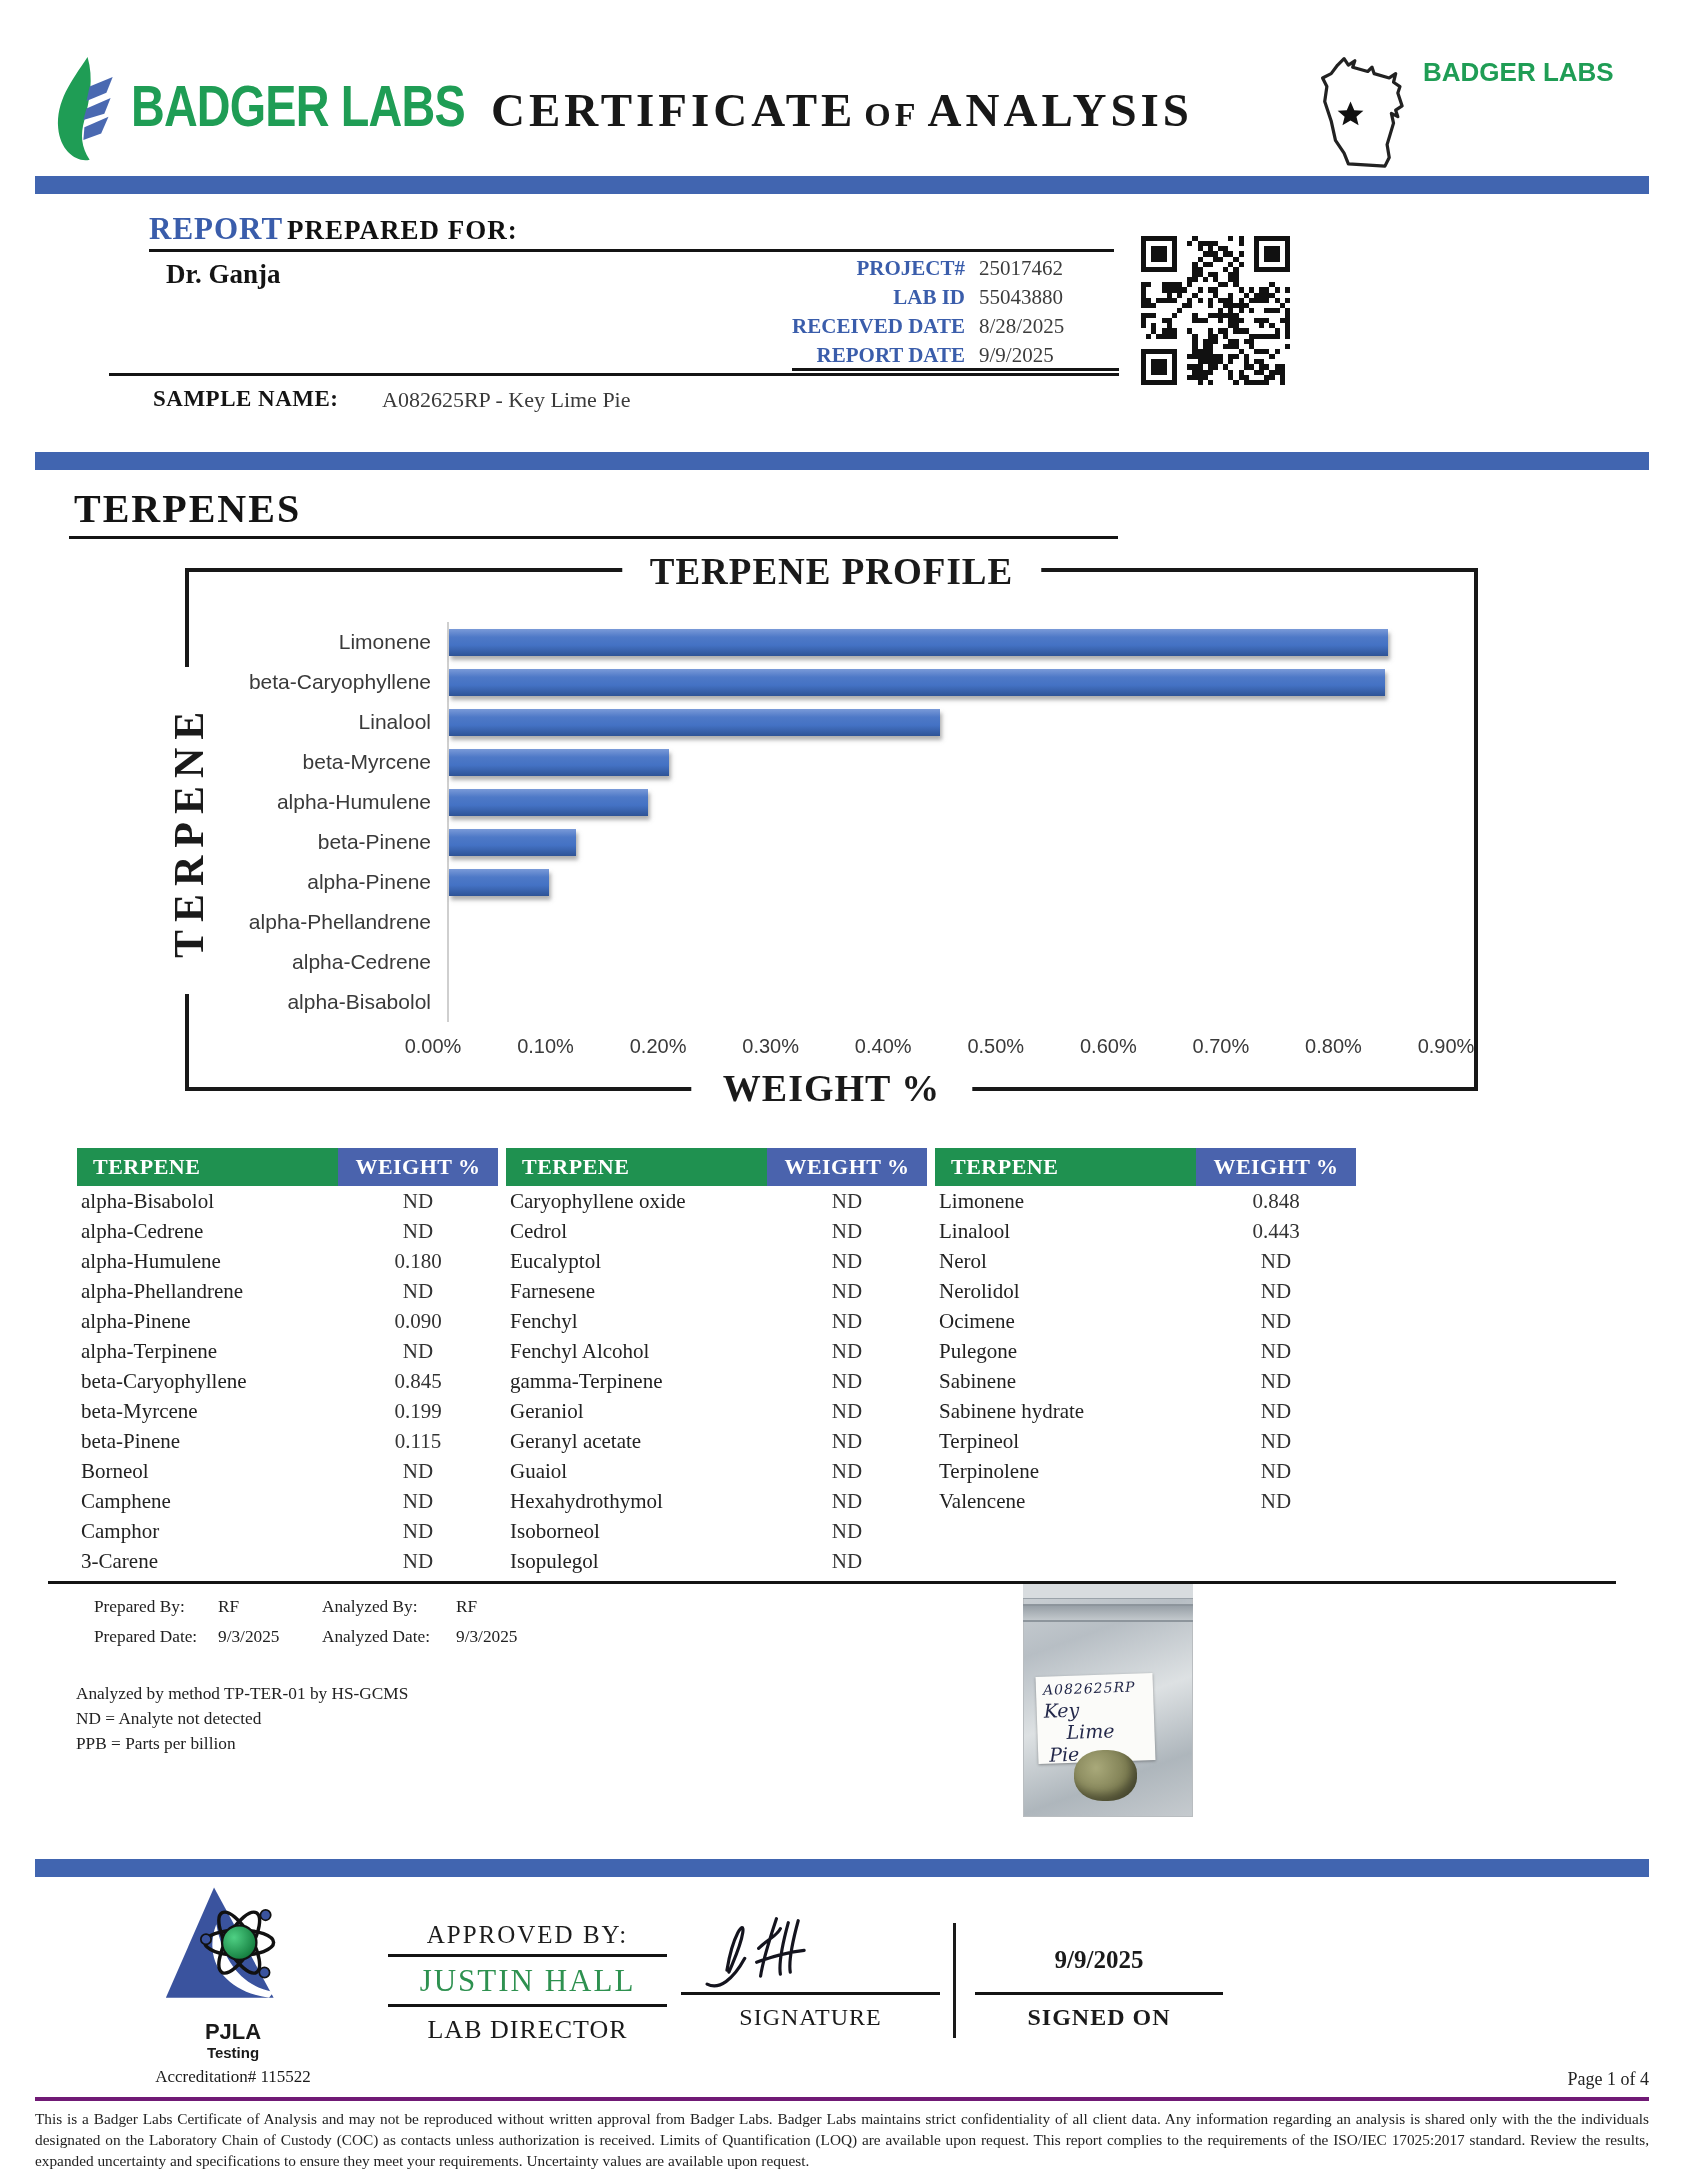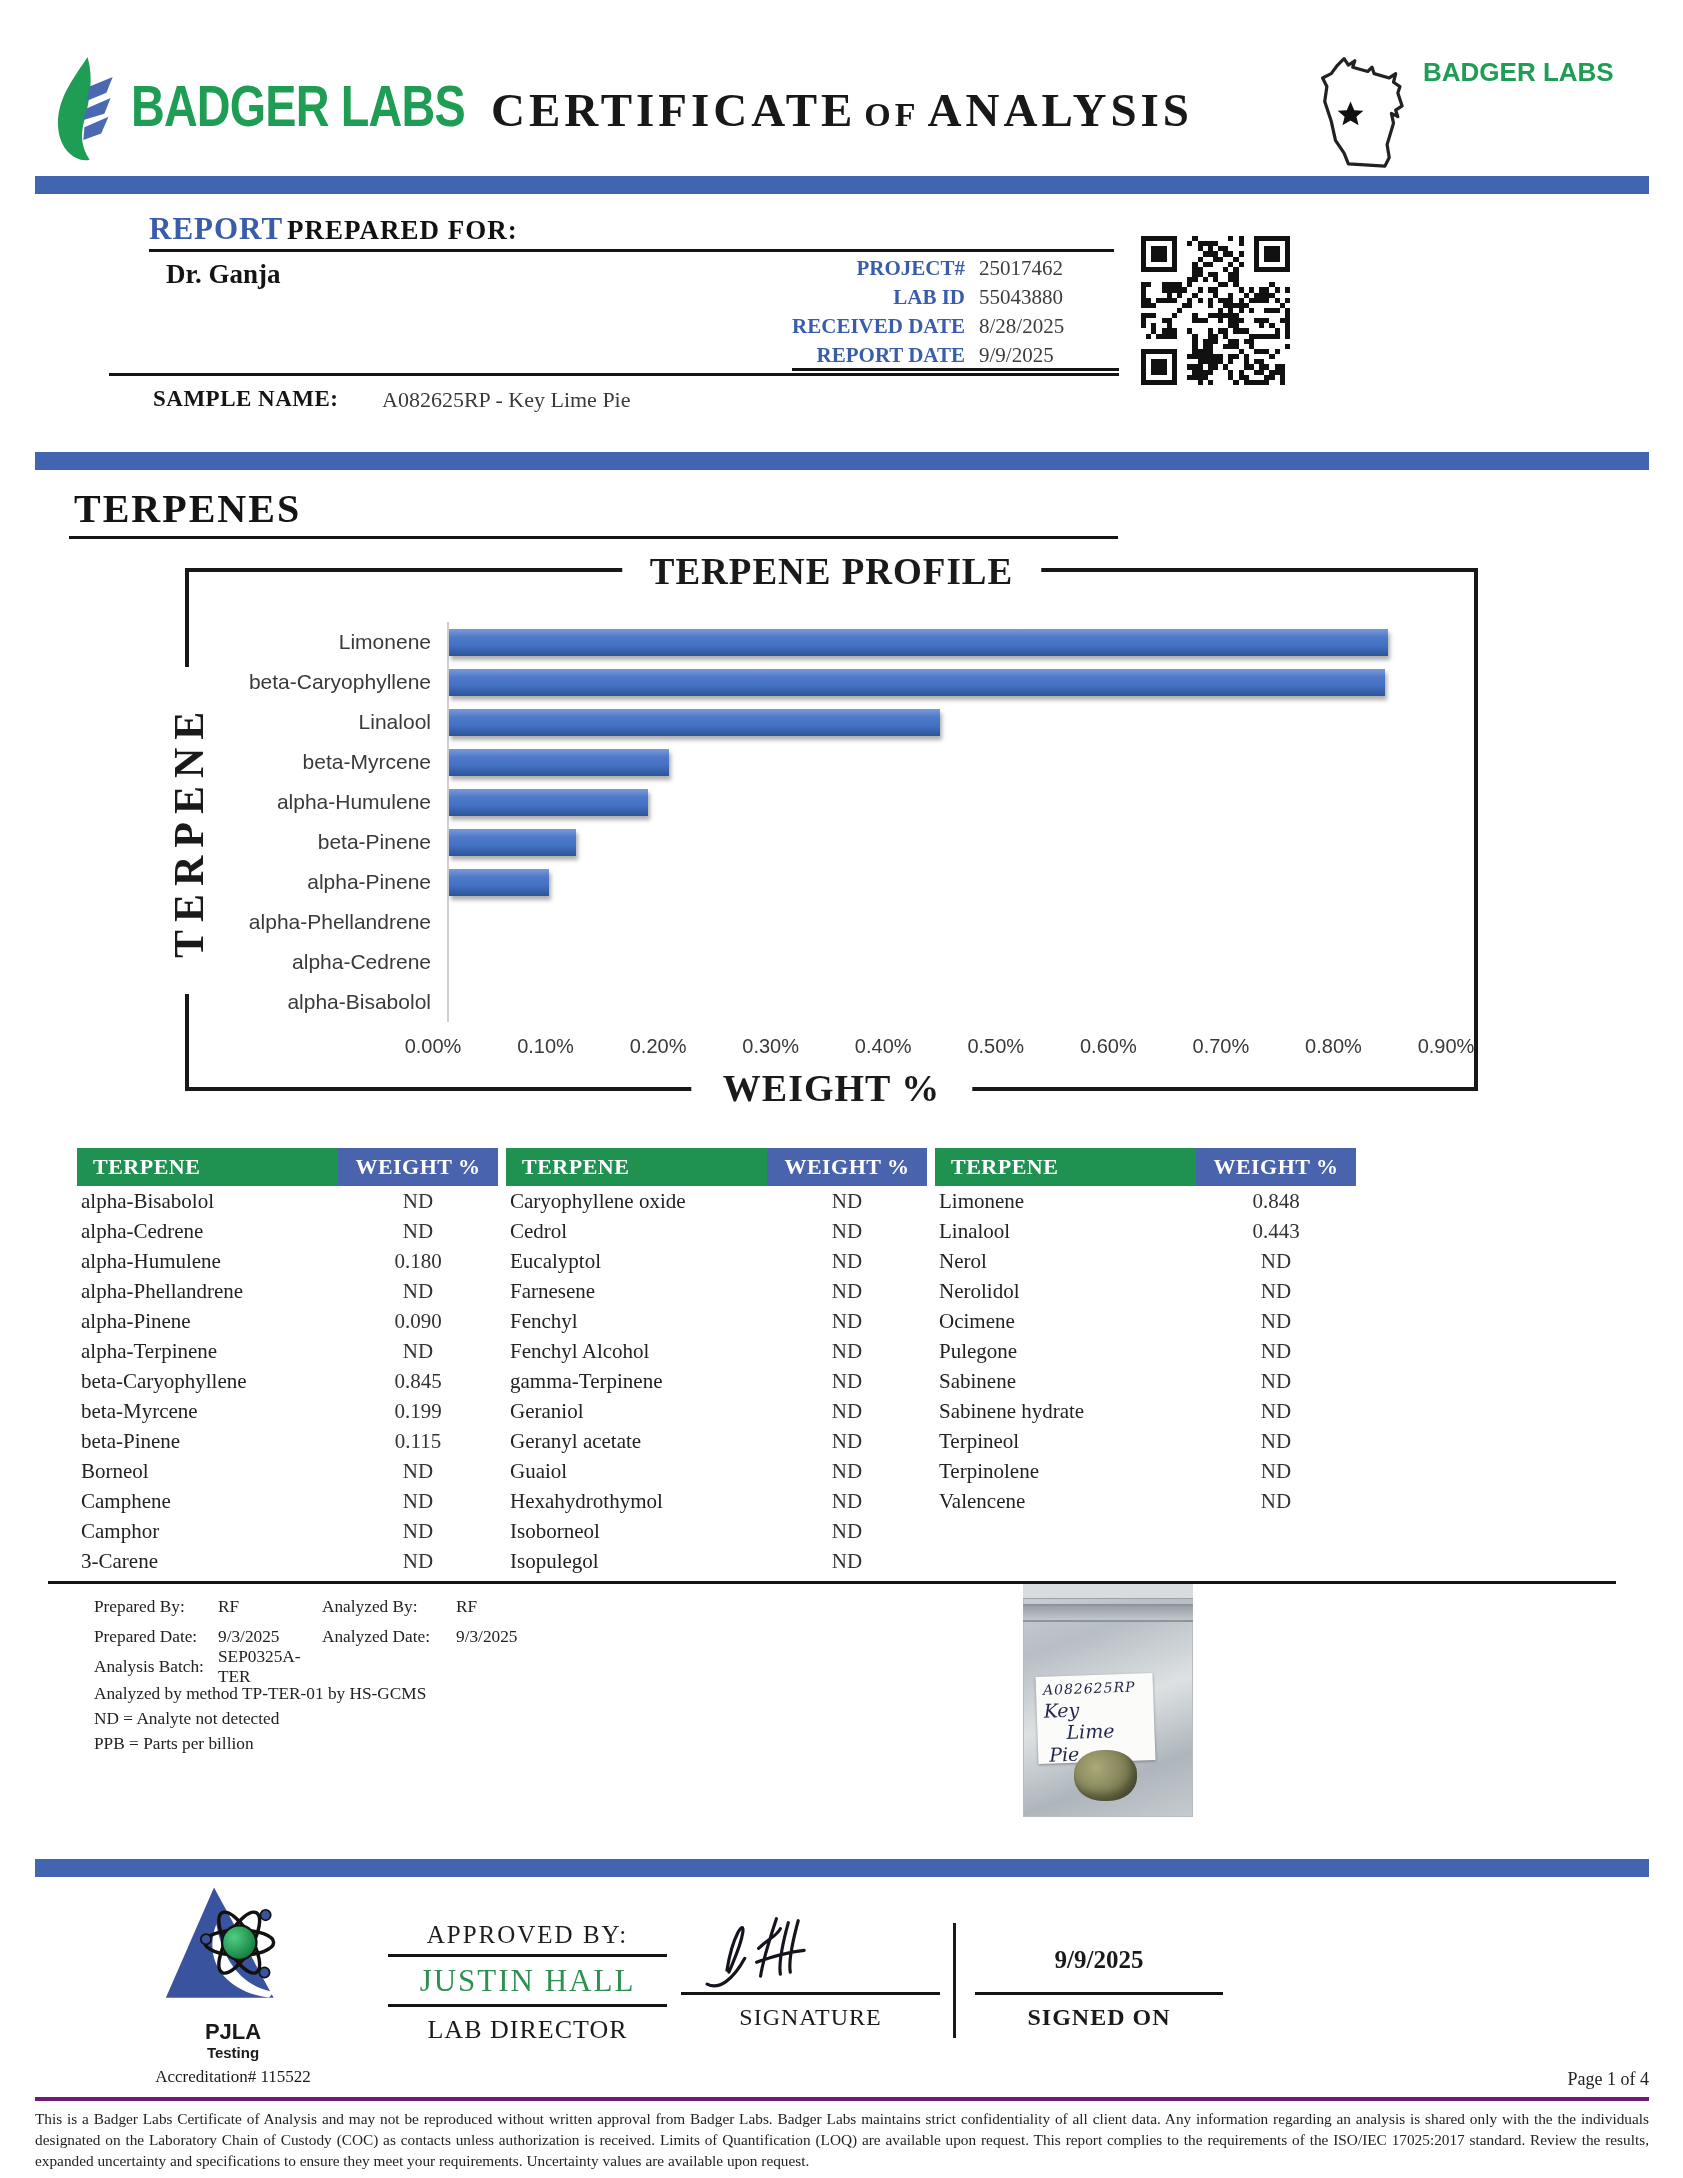--- a/index.html
+++ b/index.html
@@ -70,21 +70,21 @@
   .th-val{background:#4a63ad;color:#fff;font-weight:bold;font-size:22px;display:flex;align-items:center;justify-content:center;letter-spacing:0.5px;}
   .tbody .trow{display:grid;grid-template-columns:62% 38%;height:30px;}
   .tname{font-size:21px;color:#222;display:flex;align-items:center;padding-left:4px;white-space:nowrap;}
   .tval{font-size:21px;color:#333;display:flex;align-items:center;justify-content:center;}
   .table-rule{left:48px;top:1581px;width:1568px;}
 
   
   .ana{left:94px;top:1592px;width:614px;font-size:17.3px;color:#222;}
   .ana-row{display:flex;height:30px;align-items:center;}
   .ana-l1{width:124px;} .ana-v1{width:104px;} .ana-l2{width:134px;} .ana-v2{flex:1;}
-  .ana-notes{left:94px;top:1681px;font-size:17.3px;color:#222;line-height:25px;}
+  .ana-notes{left:76px;top:1681px;font-size:17.3px;color:#222;line-height:25px;}
 
   
   .photo{left:1023px;top:1584px;width:170px;height:233px;background:linear-gradient(160deg,#cdd2d6 0%,#b7bec4 25%,#dde1e3 52%,#aeb6bc 78%,#c6cbcf 100%);
          box-shadow:0 0 0 1px #b9bdc0 inset;}
   .bag-top{position:absolute;top:0;left:0;right:0;height:14px;background:#d8dcdf;border-bottom:1px solid #9aa2a9;}
   .bag-zip{position:absolute;top:20px;left:0;right:0;height:14px;background:linear-gradient(#98a0a7,#c2c8cc);
            border-top:2px solid #8d959c;border-bottom:2px solid #8d959c;}
   .bag-label{position:absolute;left:14px;top:91px;width:117px;height:87px;background:#fbfbf9;transform:rotate(-2deg);
              box-shadow:0 1px 3px rgba(0,0,0,.35);padding:5px 7px;box-sizing:border-box;
              font-style:italic;color:#23284a;font-family:"DejaVu Serif",serif;}
@@ -727,26 +727,20 @@
         <div class="ana-v1">RF</div>
         <div class="ana-l2">Analyzed By:</div>
         <div class="ana-v2">RF</div>
       </div>
       <div class="ana-row">
         <div class="ana-l1">Prepared Date:</div>
         <div class="ana-v1">9/3/2025</div>
         <div class="ana-l2">Analyzed Date:</div>
         <div class="ana-v2">9/3/2025</div>
       </div>
-      <div class="ana-row">
-        <div class="ana-l1">Analysis Batch:</div>
-        <div class="ana-v1">SEP0325A-TER</div>
-        <div class="ana-l2"></div>
-        <div class="ana-v2"></div>
-      </div>
     </div>
   <div class="abs ana-notes">
       <div>Analyzed by method TP-TER-01 by HS-GCMS</div>
       <div>ND = Analyte not detected</div>
       <div>PPB = Parts per billion</div>
     </div>
 
   <div class="abs photo">
     <div class="bag-top"></div>
     <div class="bag-zip"></div>

